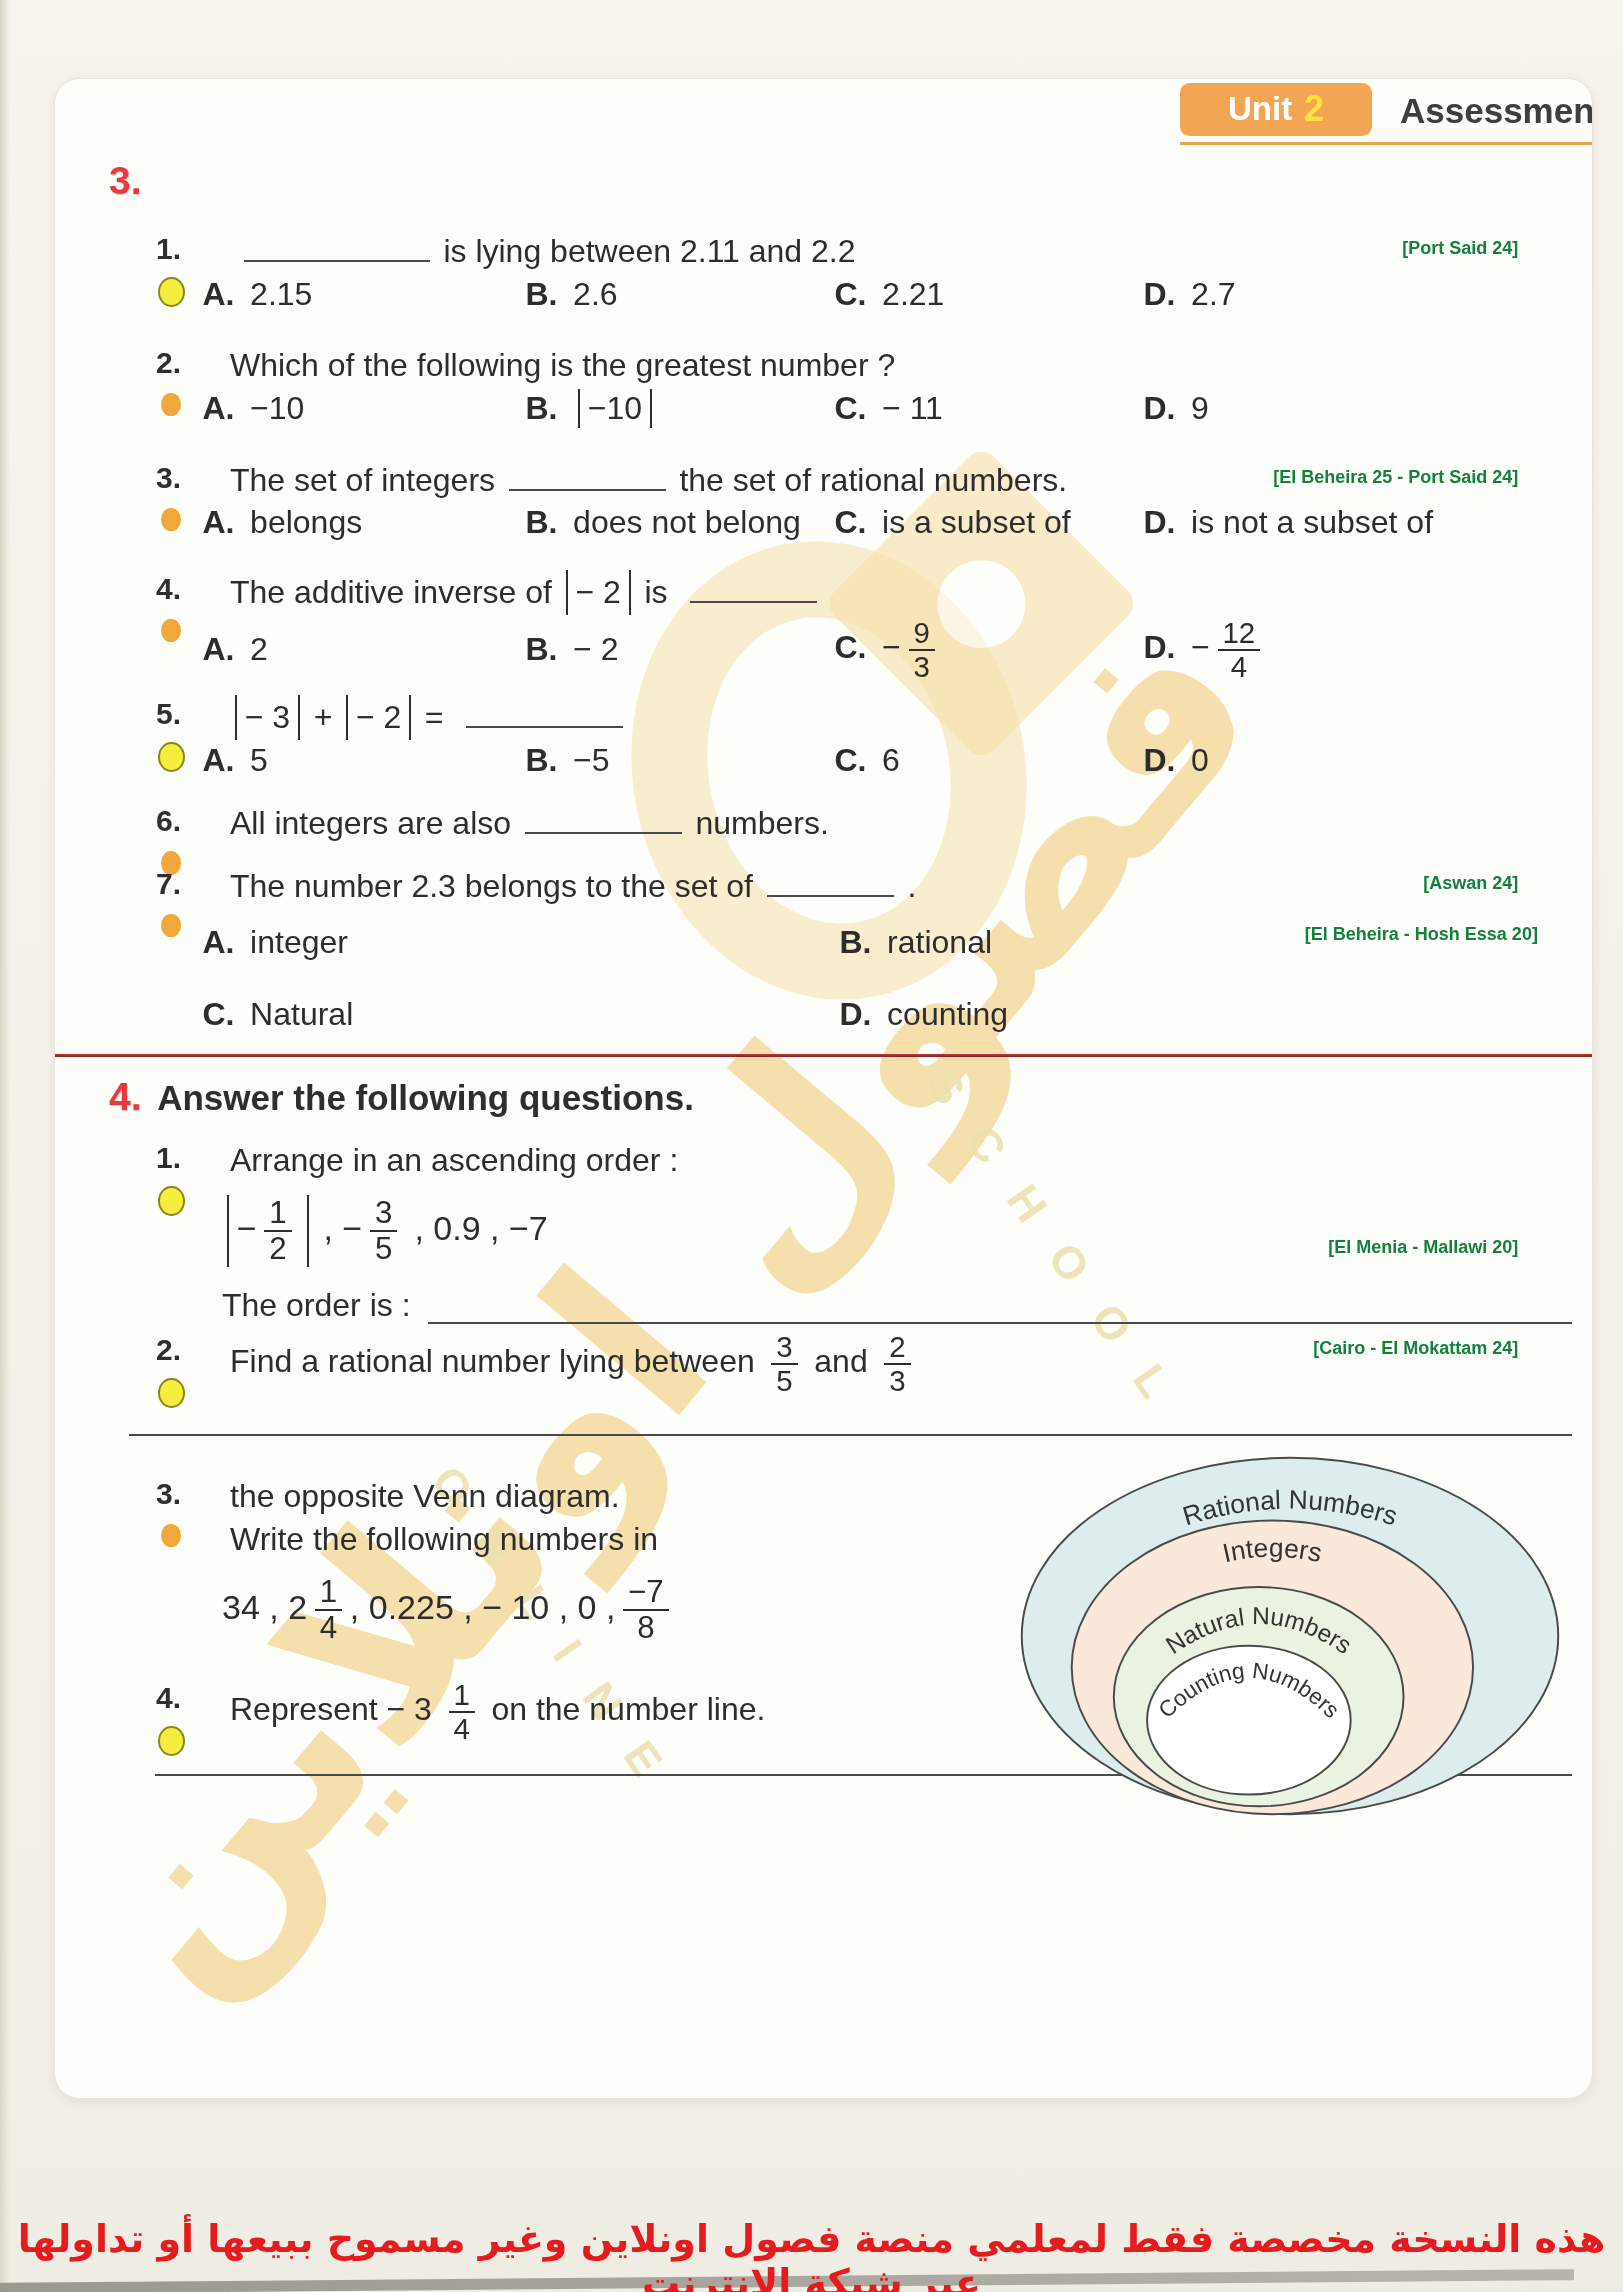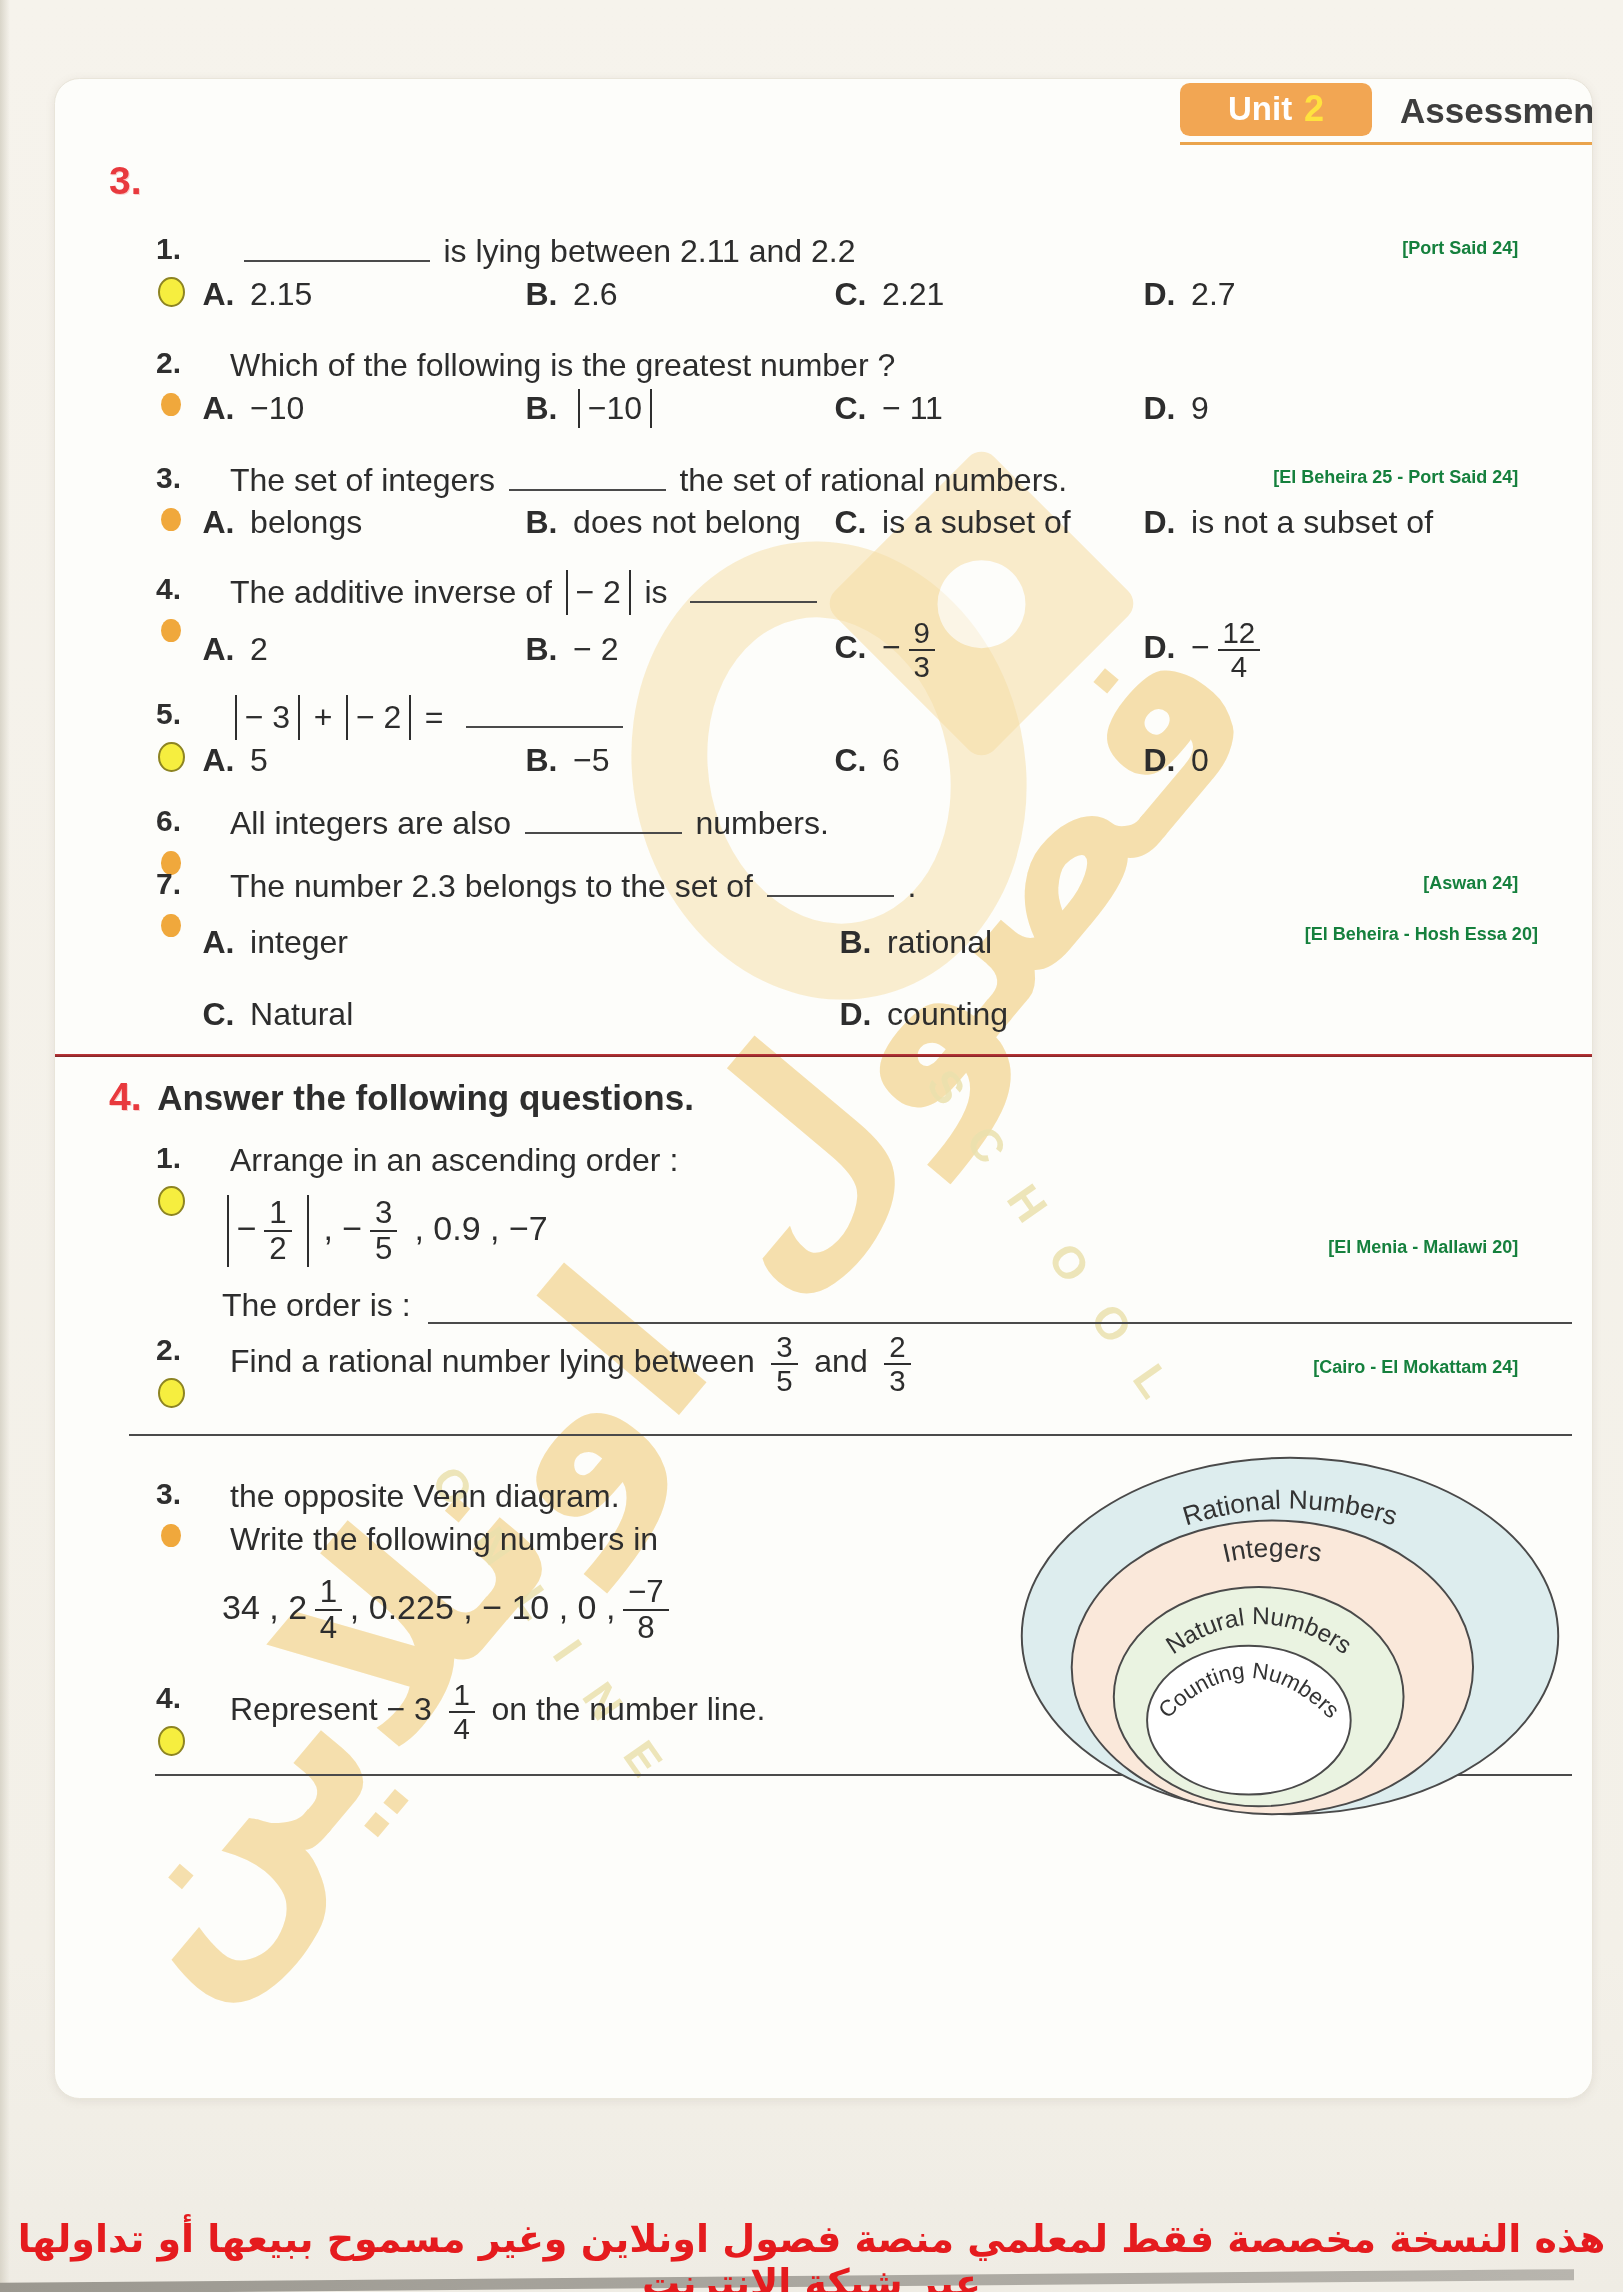--- a/index.html
+++ b/index.html
@@ -234,21 +234,21 @@
       </div>
 
       <div class="item mt8">
         <span class="inum">2.</span>
         <span class="bullet open"></span>
         <div class="q-line">
           <span>Find a rational number lying between</span>
           <span class="frac"><span class="fn">3</span><span class="fd">5</span></span>
           <span>and</span>
           <span class="frac"><span class="fn">2</span><span class="fd">3</span></span>
-          <span class="tag" style="top:24px;">[Cairo - El Mokattam 24]</span>
+          <span class="tag" style="top:5px;">[Cairo - El Mokattam 24]</span>
         </div>
         <div class="full-line"></div>
       </div>
 
       <div class="item mt40" style="max-width:882px;">
         <span class="inum">3.</span>
         <span class="bullet filled"></span>
         <div class="q-line line2">the opposite Venn diagram.</div>
         <div class="q-line">Write the following numbers in</div>
         <div class="math-line">

